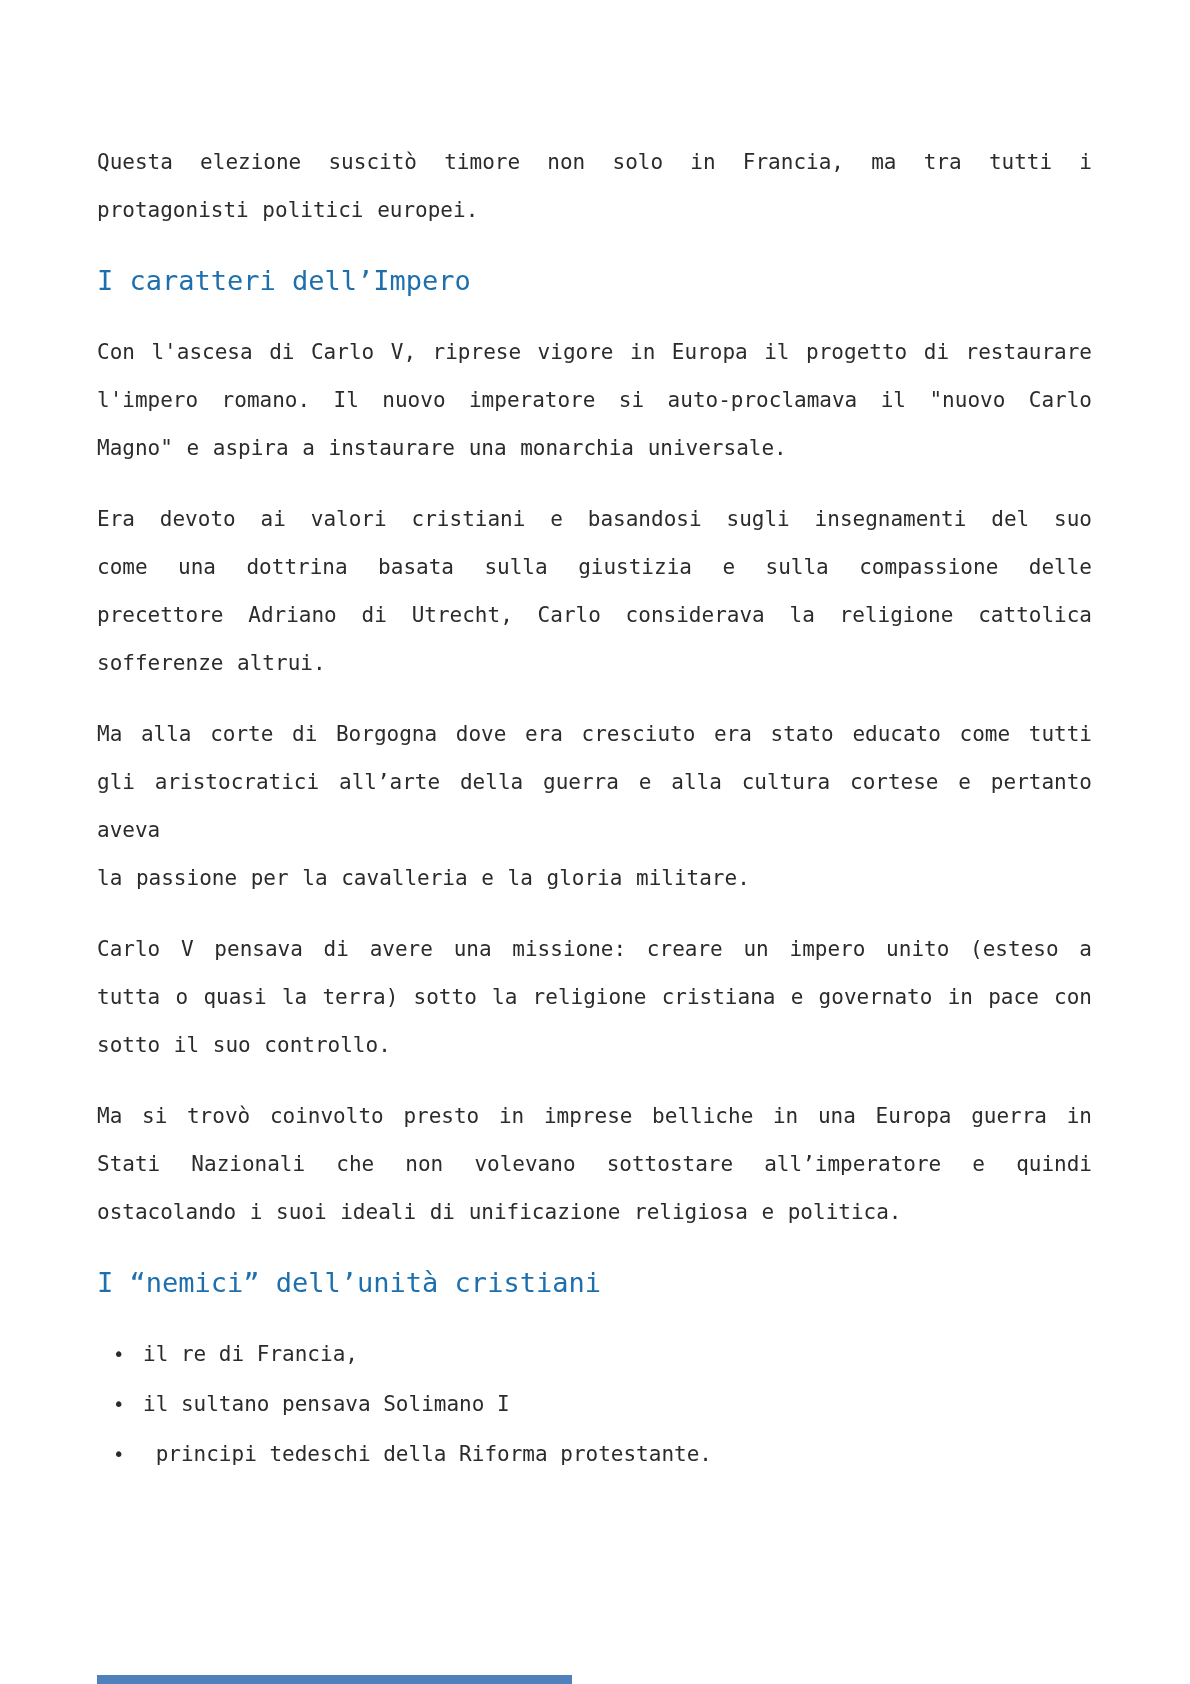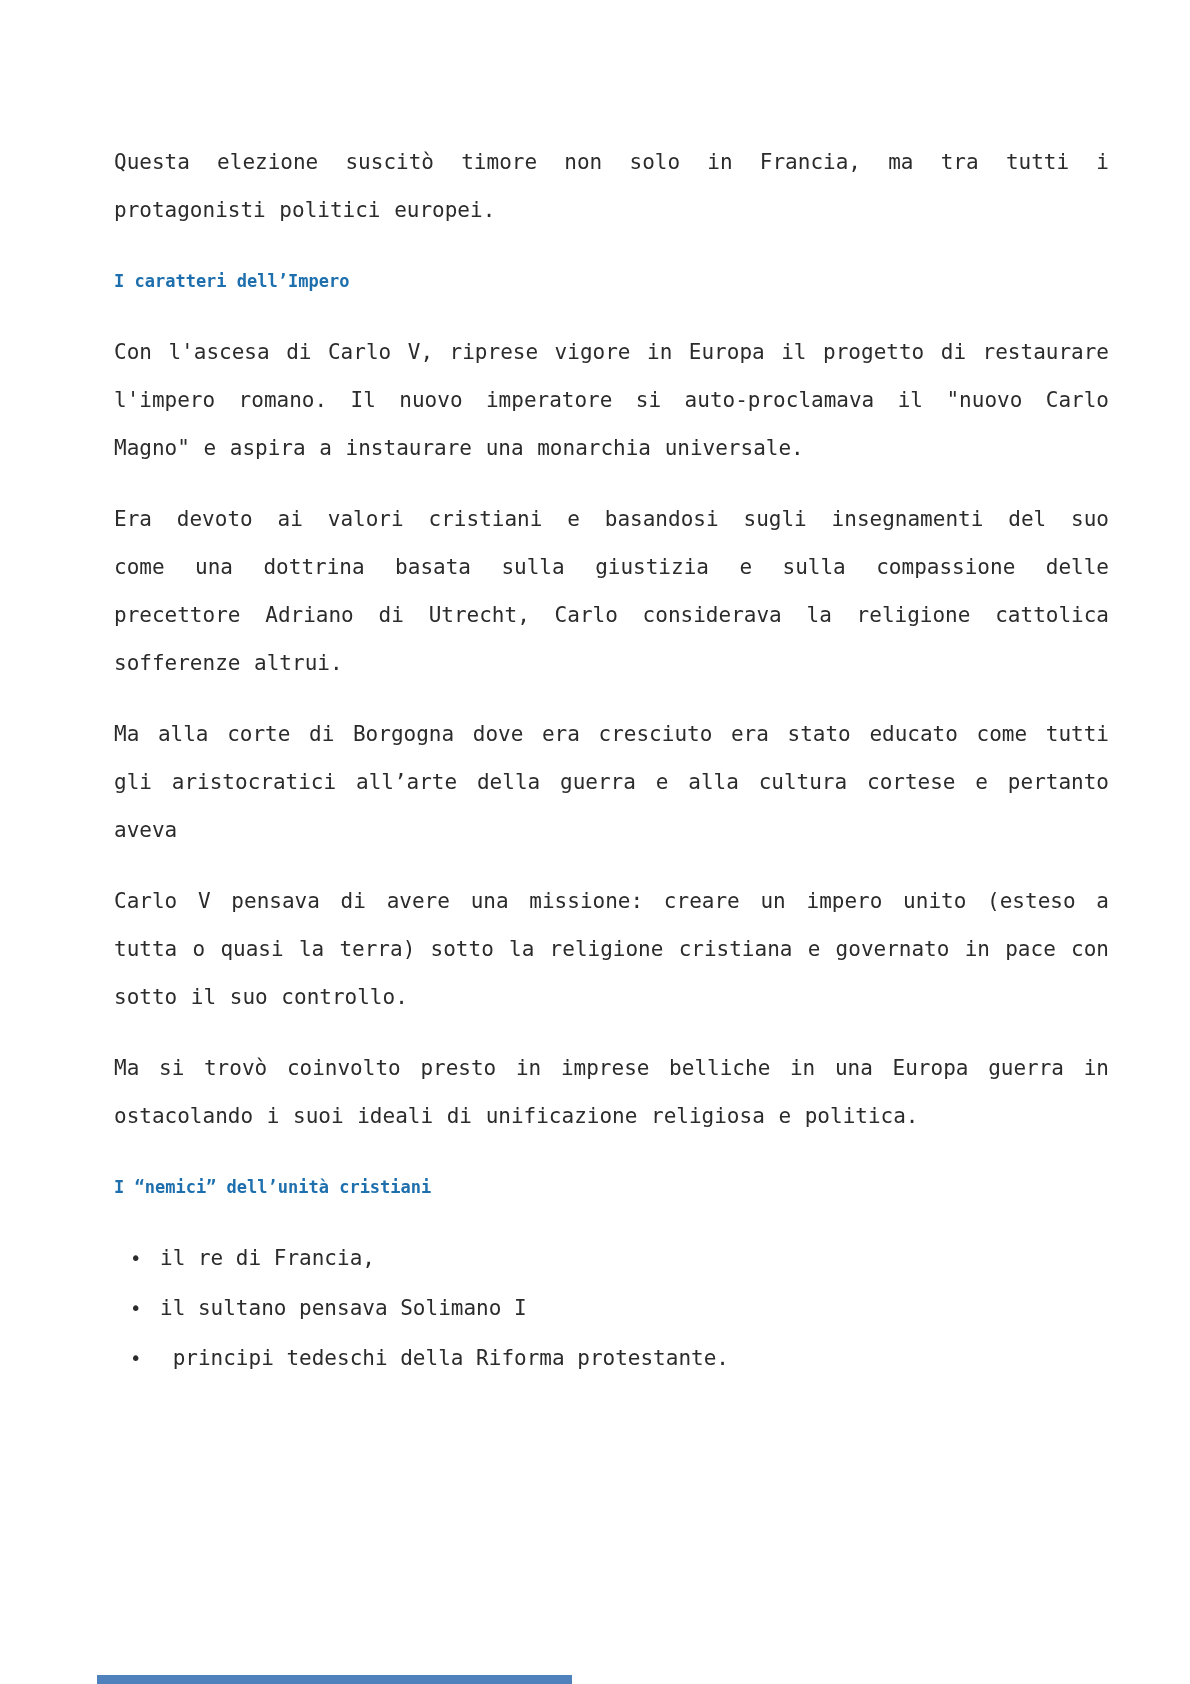--- a/index.html
+++ b/index.html
@@ -7,42 +7,42 @@
     position: relative;
     width: 1190px;
     height: 1684px;
     background: #ffffff;
     overflow: hidden;
     font-family: "DejaVu Sans Mono", "Liberation Mono", monospace;
     color: #2b2b2b;
   }
   .content {
     position: absolute;
-    left: 114px;
+    left: 97px;
     top: 138px;
     width: 995px;
   }
   .para { margin: 0 0 23px 0; }
   .line {
     font-size: 21px;
     line-height: 48px;
     text-align: justify;
     text-align-last: justify;
     white-space: normal;
     word-spacing: 1px;
   }
   .line.last {
     text-align: center;
     text-align-last: left;
   }
   .heading {
     margin: 0 0 23px 0;
-    font-size: 17px;
+    font-size: 27px;
     line-height: 48px;
-    font-weight: bold;
+    font-weight: normal;
   }
   .bullet-list {
     margin: 12px 0 23px 0;
     padding: 0;
     list-style: none;
   }
   .bullet-item {
     display: flex;
     align-items: baseline;
     line-height: 48px;
@@ -82,28 +82,30 @@
       </div>
       <div class="para">
         <div class="line">Era devoto ai valori cristiani e basandosi sugli insegnamenti del suo</div>
         <div class="line">come una dottrina basata sulla giustizia e sulla compassione delle</div>
         <div class="line">precettore Adriano di Utrecht, Carlo considerava la religione cattolica</div>
         <div class="line last">sofferenze altrui.</div>
       </div>
       <div class="para">
         <div class="line">Ma alla corte di Borgogna dove era cresciuto era stato educato come tutti</div>
         <div class="line">gli aristocratici all’arte della guerra e alla cultura cortese e pertanto aveva</div>
+        <div class="line last">la passione per la cavalleria e la gloria militare.</div>
       </div>
       <div class="para">
         <div class="line">Carlo V pensava di avere una missione: creare un impero unito (esteso a</div>
         <div class="line">tutta o quasi la terra) sotto la religione cristiana e governato in pace con</div>
         <div class="line last">sotto il suo controllo.</div>
       </div>
       <div class="para">
         <div class="line">Ma si trovò coinvolto presto in imprese belliche in una Europa guerra in</div>
+        <div class="line">Stati Nazionali che non volevano sottostare all’imperatore e quindi</div>
         <div class="line last">ostacolando i suoi ideali di unificazione religiosa e politica.</div>
       </div>
       <div class="heading" style="color: rgb(30, 111, 173);">I “nemici” dell’unità cristiani</div>
       <div class="bullet-list">
         <div class="bullet-item">
           <span class="bullet-dot">•</span>
           <span class="bullet-text">il re di Francia,</span>
         </div>
         <div class="bullet-item">
           <span class="bullet-dot">•</span>

